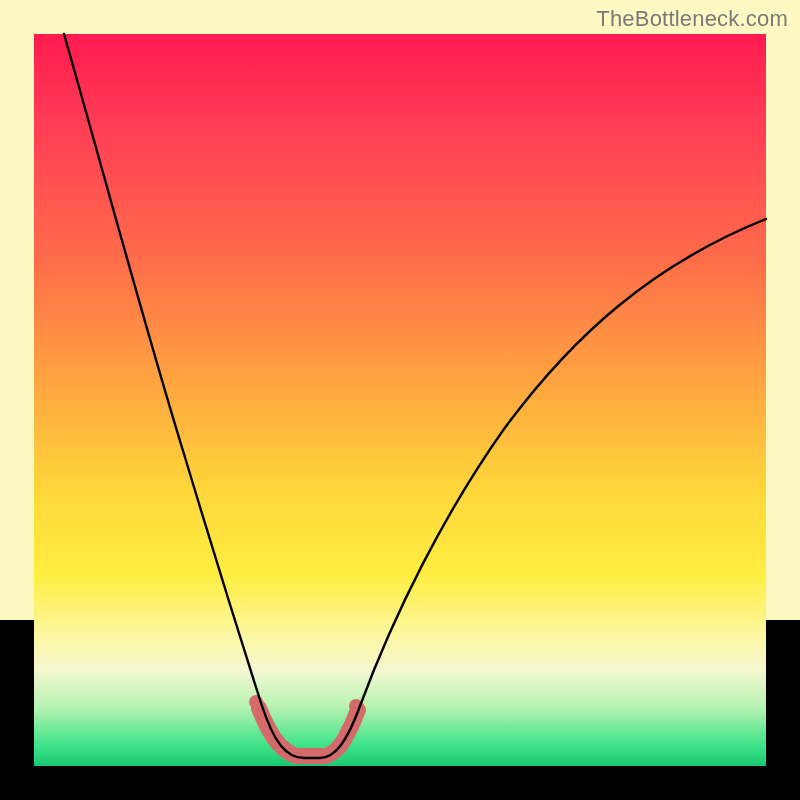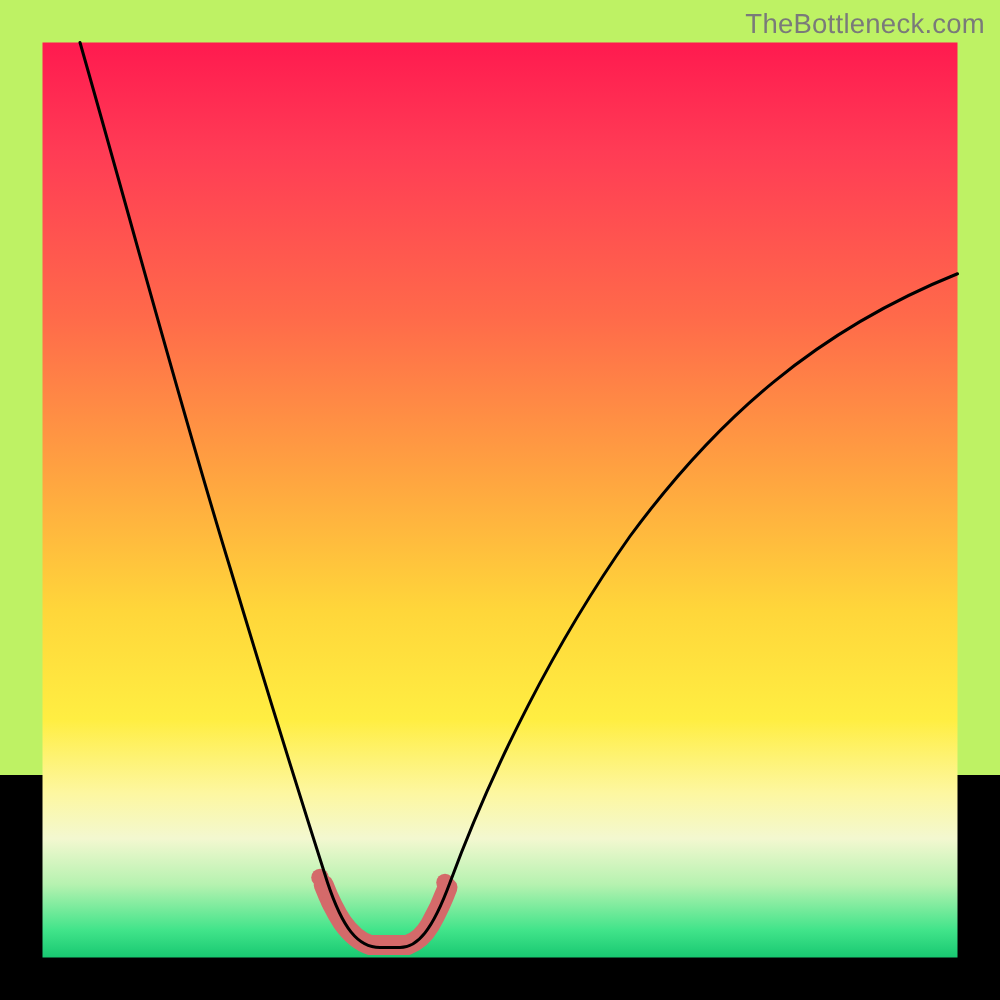--- a/index.html
+++ b/index.html
@@ -10,21 +10,21 @@
     background: #000;
     overflow: hidden;
     font-family: Arial, Helvetica, sans-serif;
   }
   .frame {
     position: absolute;
     top: 0;
     left: 0;
     width: 800px;
     height: 620px;
-    background: #bef264;
+    background: #fef9c3;
   }
   .plot-area {
     position: absolute;
     top: 34px;
     left: 34px;
     width: 732px;
     height: 732px;
     
     background: linear-gradient(
       to bottom,

